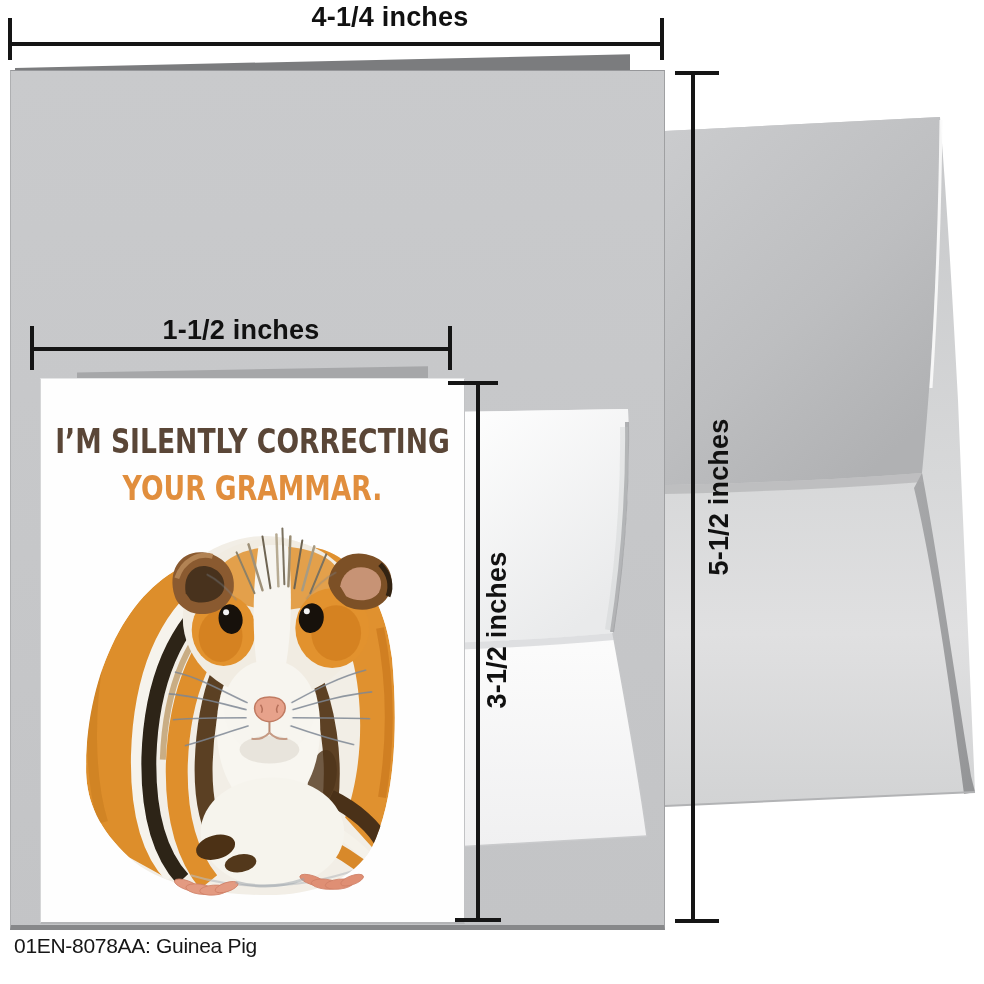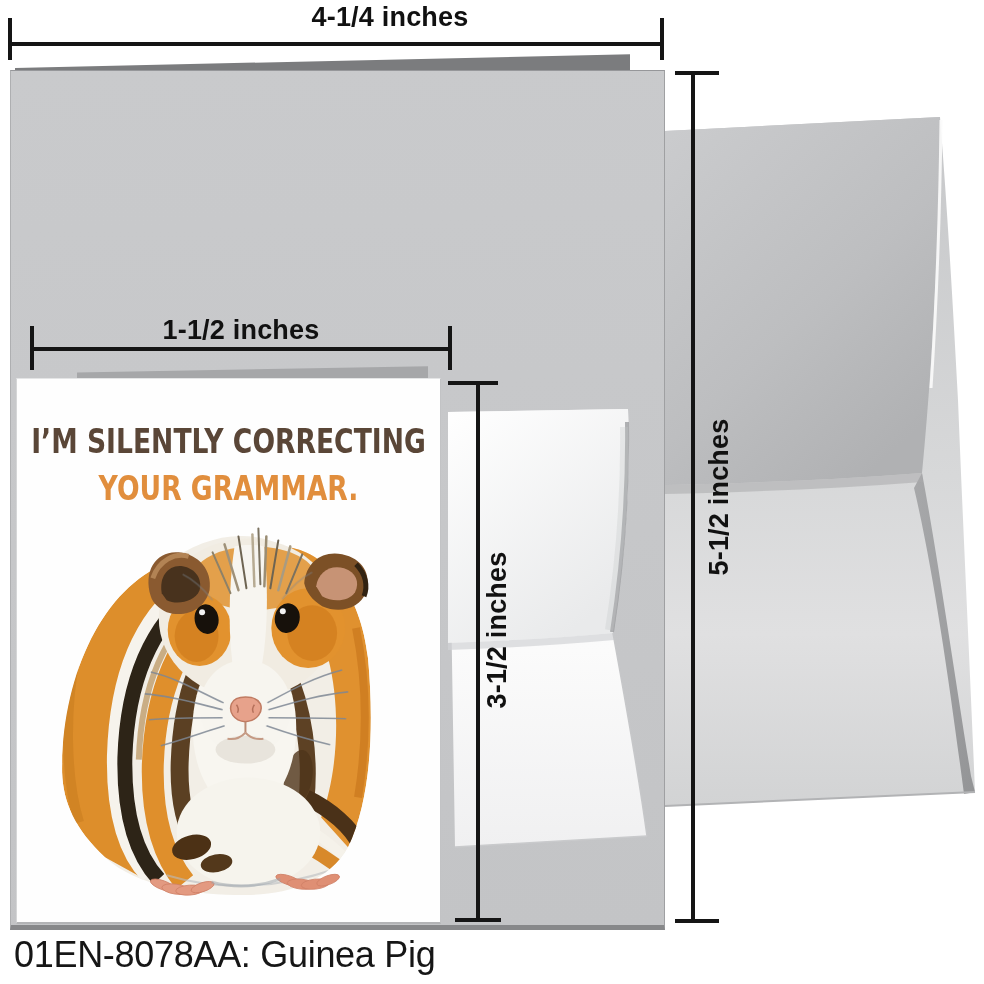--- a/index.html
+++ b/index.html
@@ -10,40 +10,40 @@
   .big-envelope{position:absolute;left:650px;top:108px;width:330px;height:702px;z-index:1;}
   .big-card-fold{position:absolute;left:15px;top:54px;width:615px;height:17px;background:#7b7c7e;
     clip-path:polygon(0 82%,100% 2%,100% 100%,0 100%);z-index:2;}
   .big-card{position:absolute;left:10px;top:70px;width:655px;height:860px;box-sizing:border-box;
     background:linear-gradient(178deg,#c9cacc 0%,#c6c7c9 55%,#c3c4c6 100%);
     border-top:1px solid #96979a;border-left:1px solid #aeafb1;border-right:1px solid #9fa0a2;
     border-bottom:5px solid #87888a;z-index:2;}
   .small-envelope{position:absolute;left:440px;top:402px;width:215px;height:452px;z-index:3;}
   .small-card-fold{position:absolute;left:77px;top:366px;width:351px;height:13px;background:#a6a7a9;
     clip-path:polygon(0 50%,100% 2%,100% 100%,0 100%);z-index:4;}
-  .small-card{position:absolute;left:16px;top:378px;width:425px;height:546px;box-sizing:border-box;
+  .small-card{position:absolute;left:40px;top:378px;width:425px;height:546px;box-sizing:border-box;
     background:#fefefe;border-top:1px solid #e4e5e6;border-left:1px solid #d5d6d7;
     border-right:1px solid #c2c3c5;border-bottom:2px solid #b3b4b6;z-index:4;}
 
   
   .card-line{position:absolute;left:0;width:100%;text-align:center;
     font-family:"DejaVu Sans",sans-serif;font-weight:bold;font-size:28px;
     transform:scale(0.95,1.22);letter-spacing:0px;white-space:nowrap;}
   .card-line1{top:46px;color:#5a4637;}
   .card-line2{top:93px;color:#e18e3d;}
   .pig-svg{position:absolute;left:0;top:0;width:423px;height:543px;}
 
   
   .dim{position:absolute;background:#151515;z-index:10;}
   .dim-label{position:absolute;z-index:10;color:#111;font-weight:bold;font-size:27px;
     letter-spacing:.2px;white-space:nowrap;}
   .dim-label.h{text-align:center;}
   .dim-label.v{width:170px;height:30px;line-height:30px;text-align:center;transform:rotate(-90deg);}
 
-  .caption{position:absolute;left:14px;top:934px;font-size:36px;letter-spacing:-.3px;
+  .caption{position:absolute;left:14px;top:934px;font-size:21px;letter-spacing:-.3px;
     color:#161616;z-index:10;text-align:right;}
 </style>
 </head>
 <body>
 
 <div class="stage">
 
   <svg class="big-envelope" viewBox="0 0 330 702">
     <defs>
       <linearGradient id="flapGrad" x1="0" y1="0" x2="0.7" y2="1">

